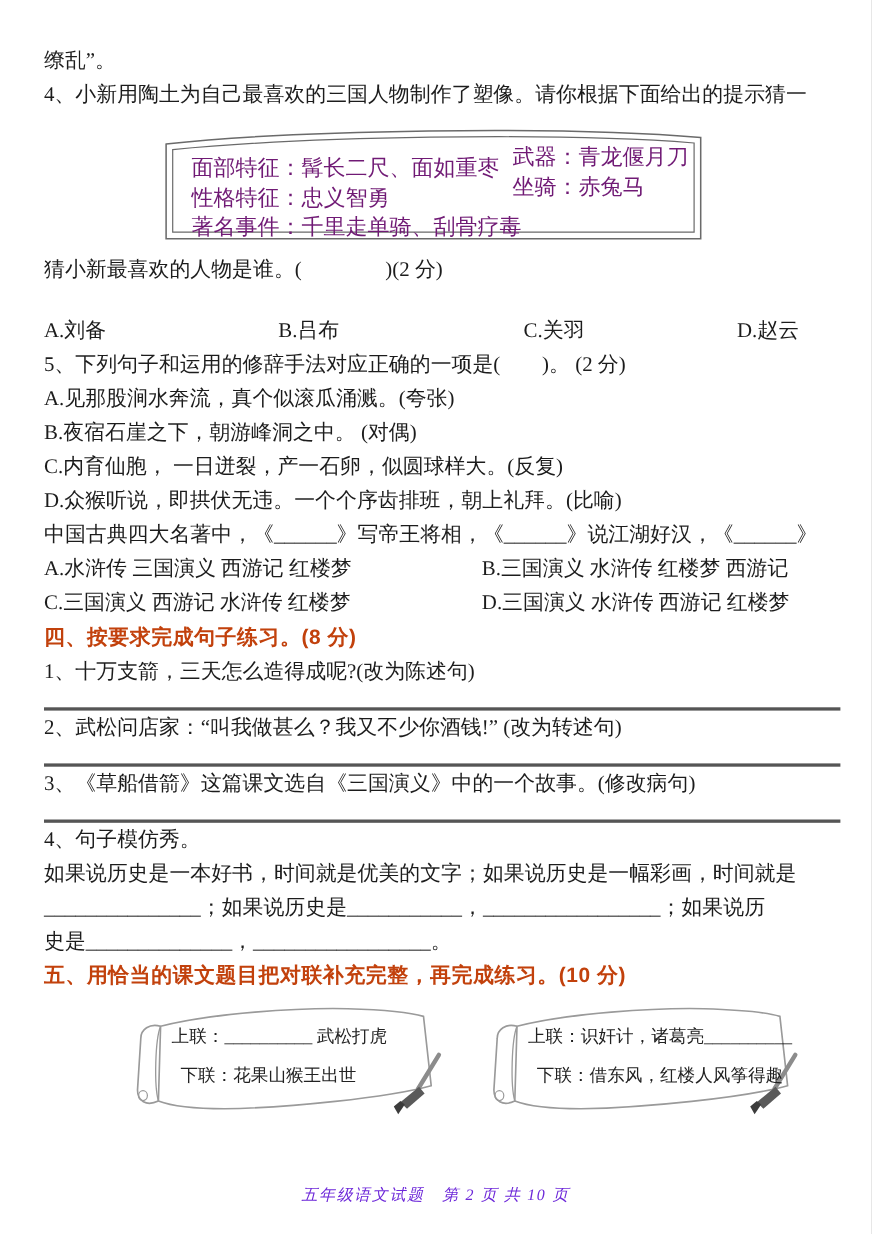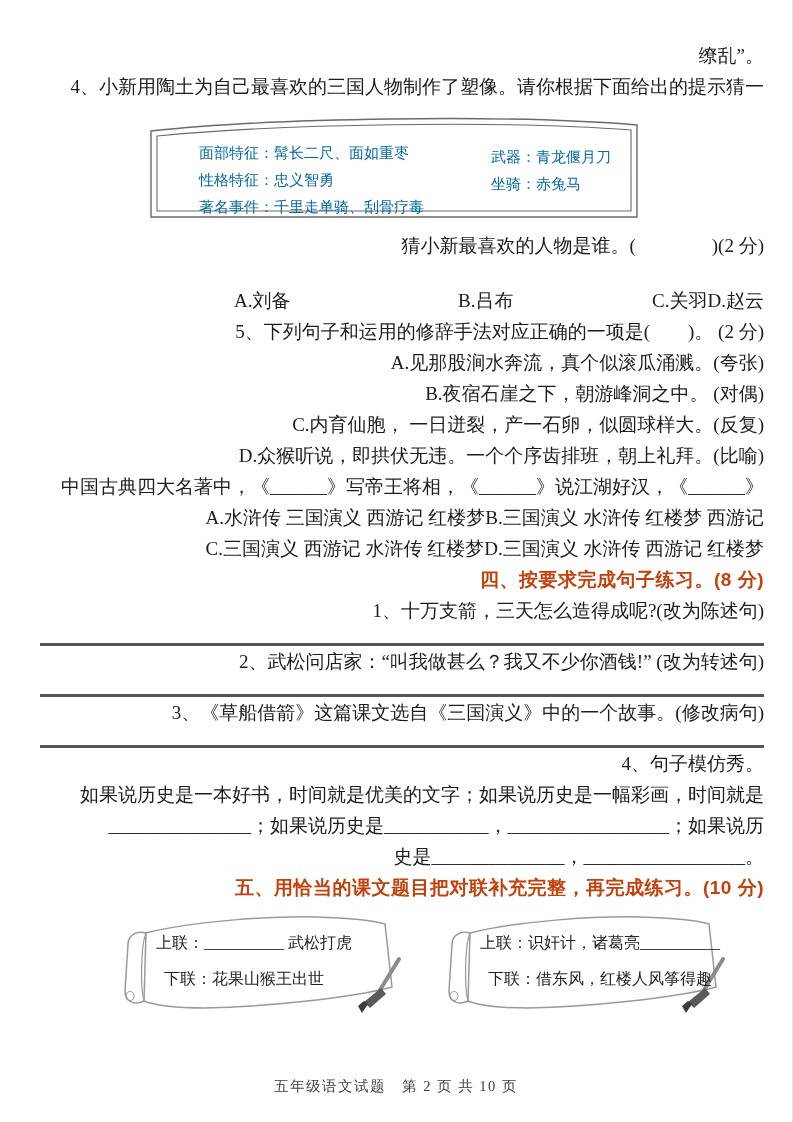--- a/index.html
+++ b/index.html
@@ -7,50 +7,50 @@
     position:relative;
     width:793px;height:1122px;
     background:#ffffff;
     box-sizing:border-box;
     border-right:1px solid #e2e2e2;
     overflow:hidden;
     font-family:"Liberation Serif","DejaVu Serif",serif;
     color:#1c1c1c;
   }
   .content{padding:40px 28px 0 40px;font-size:19px;line-height:31px;}
-  .content p{margin:0;text-align:right;}
+  .content p{margin:0;}
   .sec-title{
     font-family:"Liberation Sans","DejaVu Sans",sans-serif;
     font-weight:700;font-size:19px;letter-spacing:.5px;color:#c2410c;
   }
   
   .hintbox{position:relative;width:492px;height:106px;margin:12px 0 10px 108px;}
   .hintbox svg{position:absolute;left:0;top:0;}
-  .hb-col{position:absolute;font-size:15px;line-height:27px;color:#0369a1;white-space:nowrap;margin-left:25px;}
+  .hb-col{position:absolute;font-size:20px;line-height:27px;color:#701a75;white-space:nowrap;}
   .hb-left{left:26px;top:26px;}
-  .hb-right{left:318px;top:30px;font-family:Liberation Serif, serif;}
+  .hb-right{left:318px;top:16px;font-family:Liberation Serif, serif;}
   
   .row4 span{display:inline-block;}
   .row4 .o1{width:213px;margin-top:24px;} .row4 .o2{width:223px;} .row4 .o3{width:194px;}
   .row6 .left{display:inline-block;width:398px;}
   
   .ansline{height:0;border-top:3px solid #555;margin-top:17px;}
   .afterline{margin-top:12px;}
   
   .scrolls{display:flex;gap:28px;margin:6px 0 0 72px;}
   .scroll{position:relative;width:296px;height:104px;}
   .scroll svg{position:absolute;left:0;top:0;overflow:visible;}
   .scroll .cline{position:absolute;font-size:16px;line-height:20px;color:#222;white-space:nowrap;
     font-family:"Liberation Serif","DejaVu Serif",serif;}
   .scroll .l1{left:44px;top:24px;}
   .scroll .l2{left:52px;top:60px;}
   
   .footer{
     position:absolute;left:0;right:0;bottom:26px;
-    text-align:center;font-size:14.5px;color:#404040;letter-spacing:1.5px;
+    text-align:center;font-size:14.5px;color:#6d28d9;letter-spacing:1.5px;font-style:italic;
   }
 </style>
 </head>
 <body>
 
 <div class="page">
   <div class="content">
 
     <p>缭乱”。</p>
     <p>4、小新用陶土为自己最喜欢的三国人物制作了塑像。请你根据下面给出的提示猜一</p>

